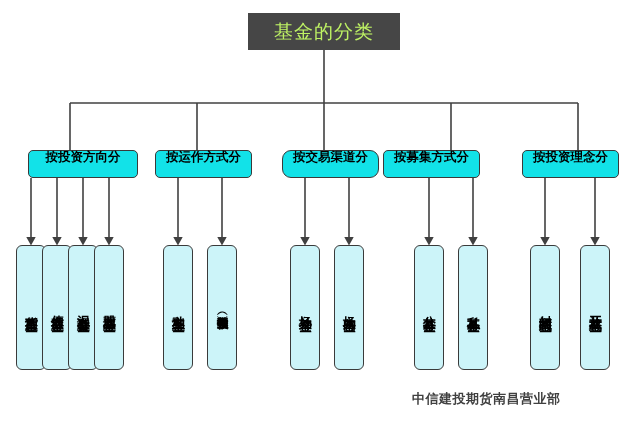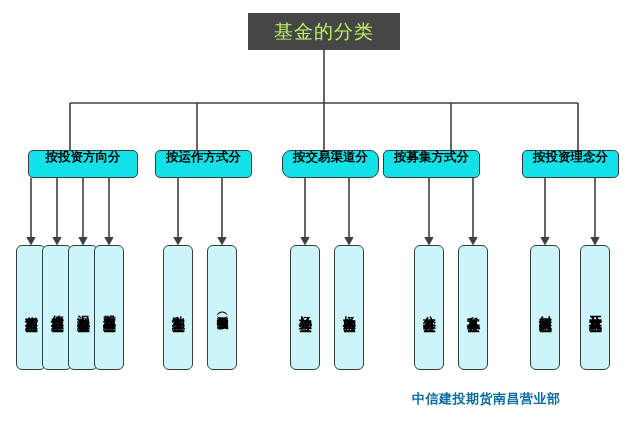--- a/index.html
+++ b/index.html
@@ -102,21 +102,21 @@
     font-size: 11.5px;
     letter-spacing: 0px;
     line-height: 1.02;
   }
 
   
   .watermark {
     position: absolute;
     left: 412px;
     top: 390px;
-    color: #0369a1;
+    color: #404040;
     font-size: 13px;
     font-weight: bold;
     white-space: nowrap;
     letter-spacing: 0.5px;
   }
 </style>
 </head>
 <body>
 
 <div id="diagram-root">

